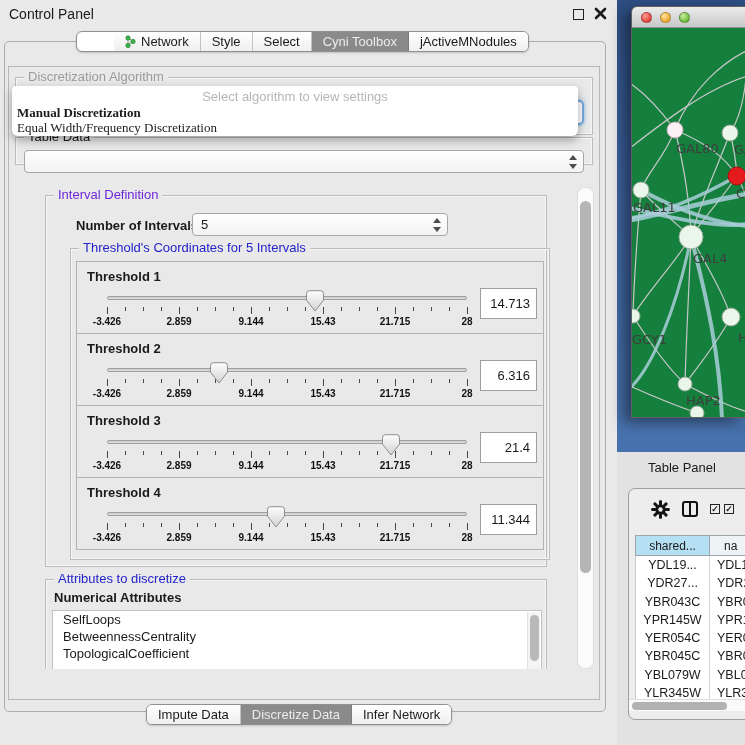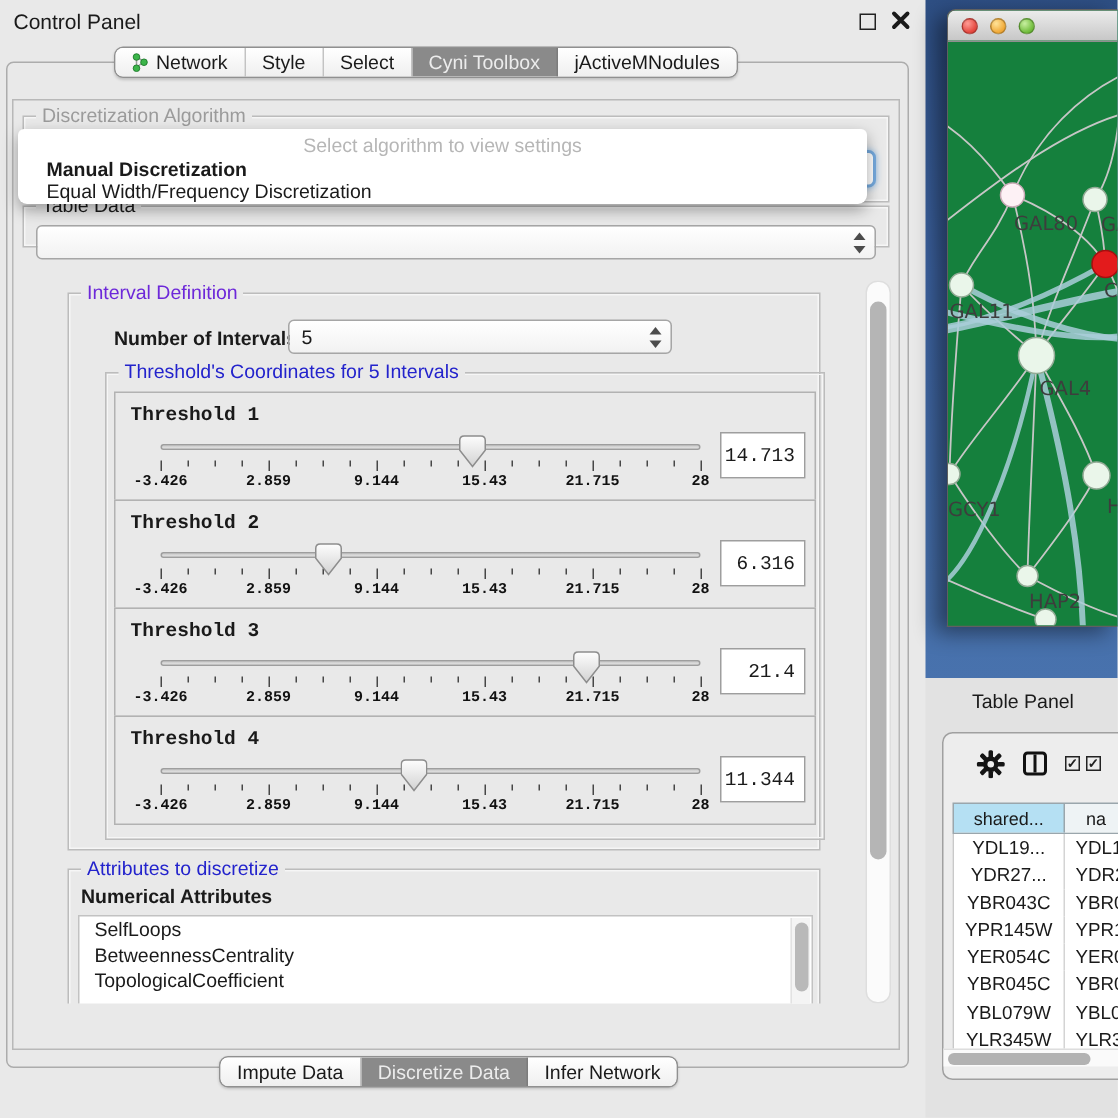--- a/index.html
+++ b/index.html
@@ -13,21 +13,21 @@
   #float-btn { position:absolute; left:573px; top:9px; width:11px; height:11px; border:1.5px solid #222; background:transparent; }
   #close-btn { position:absolute; left:594px; top:7px; width:13px; height:13px; }
   #close-btn svg { display:block; }
 
   .seg-tabs { position:absolute; display:flex; height:21px; border:1px solid #909090; border-radius:6px;
     overflow:hidden; background:#fff; box-shadow:0 1px 2px rgba(0,0,0,.18); z-index:20; }
   .seg { display:flex; align-items:center; gap:5px; padding:0 11px; font-size:13px; white-space:nowrap;
     background:linear-gradient(#ffffff,#efefef); border-right:1px solid #c3c3c3; cursor:default; }
   .seg:last-child { border-right:none; }
   .seg.selected { background:#8a8a8a; color:#ececec; border-right-color:#7c7c7c; }
-  #top-tabs { left:76px; top:31px; }
+  #top-tabs { left:76px; top:31px;padding-left:37px; }
   #bottom-tabs { left:146px; top:704px; }
 
   #outer-box { position:absolute; left:4px; top:41px; width:602px; height:671px;
     border:1px solid #acacac; border-radius:5px; background:#e9e9e9; }
   #settings-panel { position:absolute; left:8px; top:66px; width:592px; height:634px;
     border:1px solid #b8b8b8; background:#e9e9e9; }
 
   .group { position:absolute; border:1px solid #bcbcbc; box-shadow:inset 0 0 0 1px #f6f6f6; }
   .legend { position:absolute; top:-8px; left:8px; background:#e9e9e9; padding:0 4px; font-size:13px; line-height:14px; }
   .legend.green { color:#6d28d9; }
@@ -43,31 +43,31 @@
   .stepper::after  { bottom:0; border-top:5px solid #4c4c4c; }
 
   
   #combo-fragment { position:absolute; right:8px; top:22px; width:34px; height:25px; background:#fff;
     border:2px solid #74a9dd; border-radius:5px; box-shadow:0 0 4px #86b6e4; }
 
   
   #algo-popup { position:absolute; left:12px; top:86px; width:566px; height:50px; background:#fff;
     border-radius:4px 4px 6px 6px; box-shadow:0 4px 10px rgba(0,0,0,.35); z-index:50; padding-top:3px; }
   #algo-popup .ph { text-align:center; color:#b6b6b6; font-size:13px; height:16px; }
-  #algo-popup .opt { font-size:13px; padding-left:19px; height:15px; line-height:15px; }
+  #algo-popup .opt { font-size:13px; padding-left:5px; height:15px; line-height:15px;font-family:Liberation Serif, serif; }
   #algo-popup .opt.hl { font-weight:bold; }
 
   
   #scroll-area { position:absolute; left:2px; top:120px; width:586px; height:482px; overflow:hidden; }
   #vscroll { position:absolute; left:566px; top:0; width:17px; height:482px; background:#fbfbfb;
     border:1px solid #dedede; border-radius:8px; }
   #vscroll .thumb { position:absolute; left:2px; top:13px; width:11px; height:372px; background:#b5b5b5; border-radius:6px; }
 
   
-  .th-row { position:relative; width:468px; height:73px; border:1px solid #b2b2b2; margin-top:-1px; background:#e9e9e9;font-family:Liberation Mono, monospace; }
+  .th-row { position:relative; width:468px; height:73px; border:1px solid #b2b2b2; margin-top:-1px; background:#e9e9e9; }
   .th-row .th-label { position:absolute; left:10px; top:7px; font-size:13px; font-weight:bold; }
   .slider { position:absolute; left:30px; top:30px; width:360px; height:40px; }
   .track { position:absolute; left:0; top:4px; width:100%; height:4px; border:1px solid #9e9e9e;
     border-radius:3px; background:linear-gradient(#cacaca,#e3e3e3); }
   .thumb-svg { position:absolute; top:-2px; margin-left:-9px; }
   .tick { position:absolute; width:1px; background:#474747; }
   .tick.minor { top:15px; height:4px; }
   .tick.major { top:15px; height:7px; }
   .tick-label { position:absolute; top:24px; transform:translateX(-50%); font-size:10px; font-weight:bold; color:#111; white-space:nowrap; }
   .value-box { position:absolute; right:6px; top:26px; width:57px; height:31px; background:#fff;

